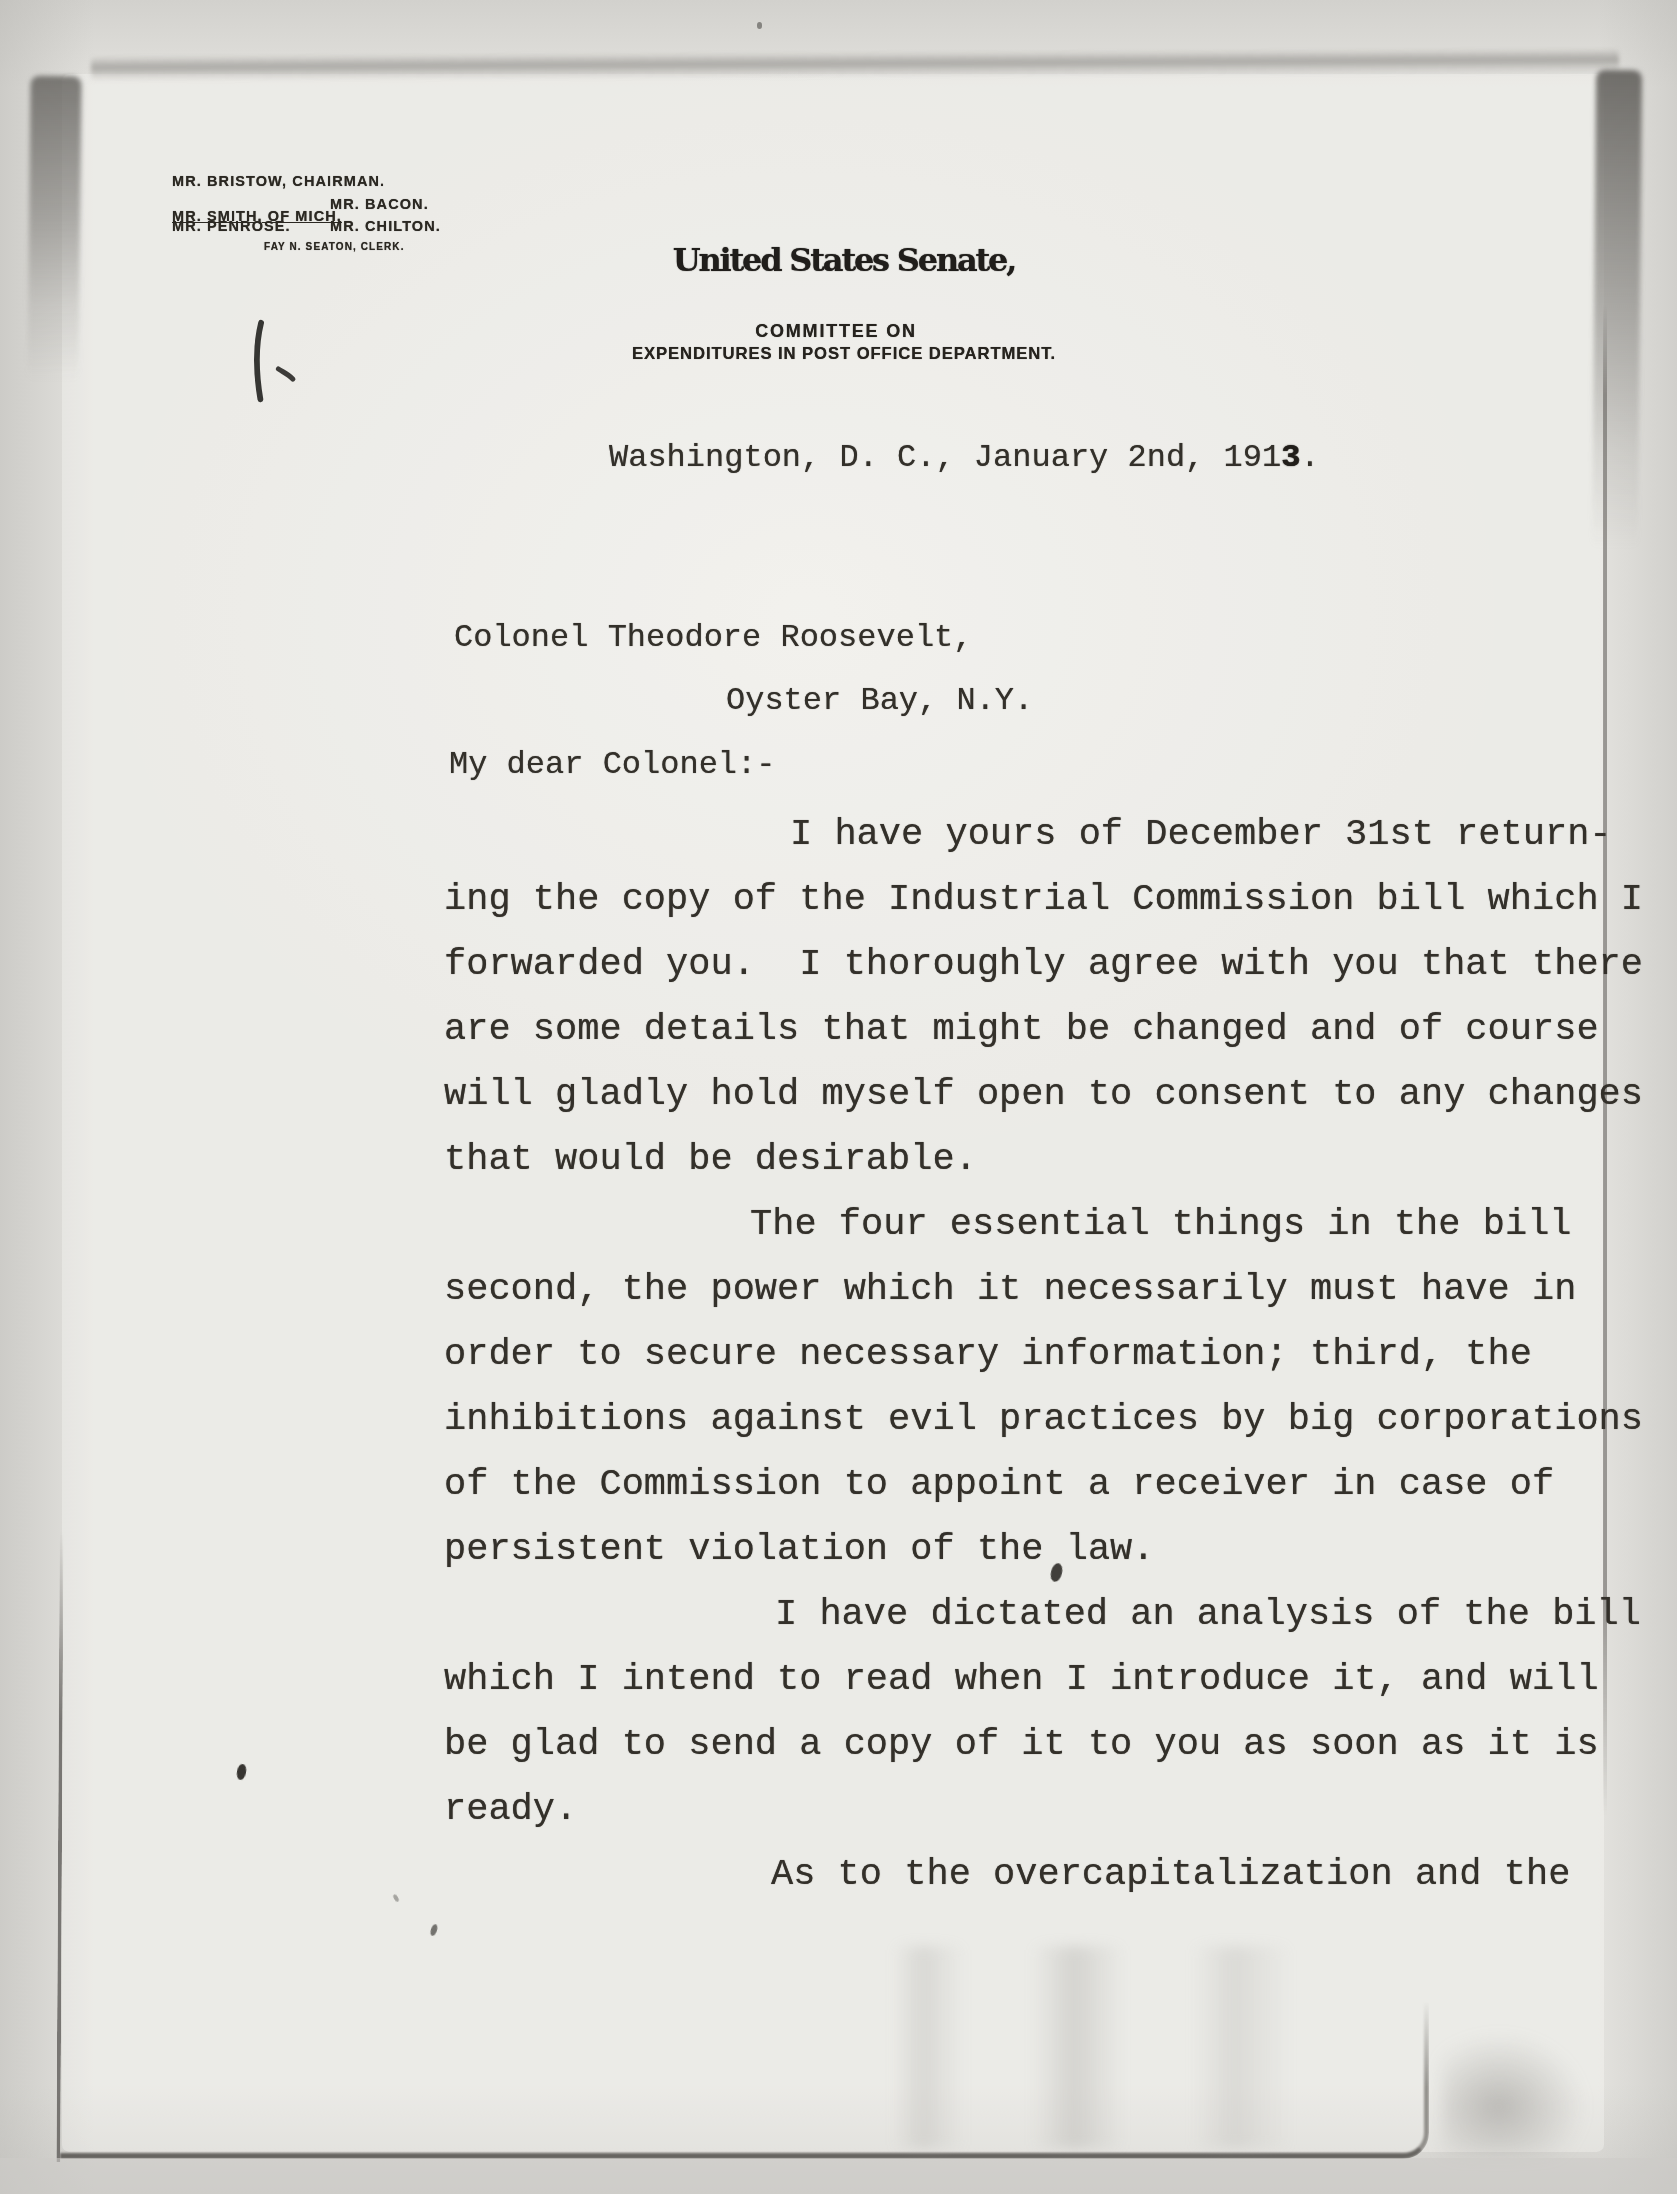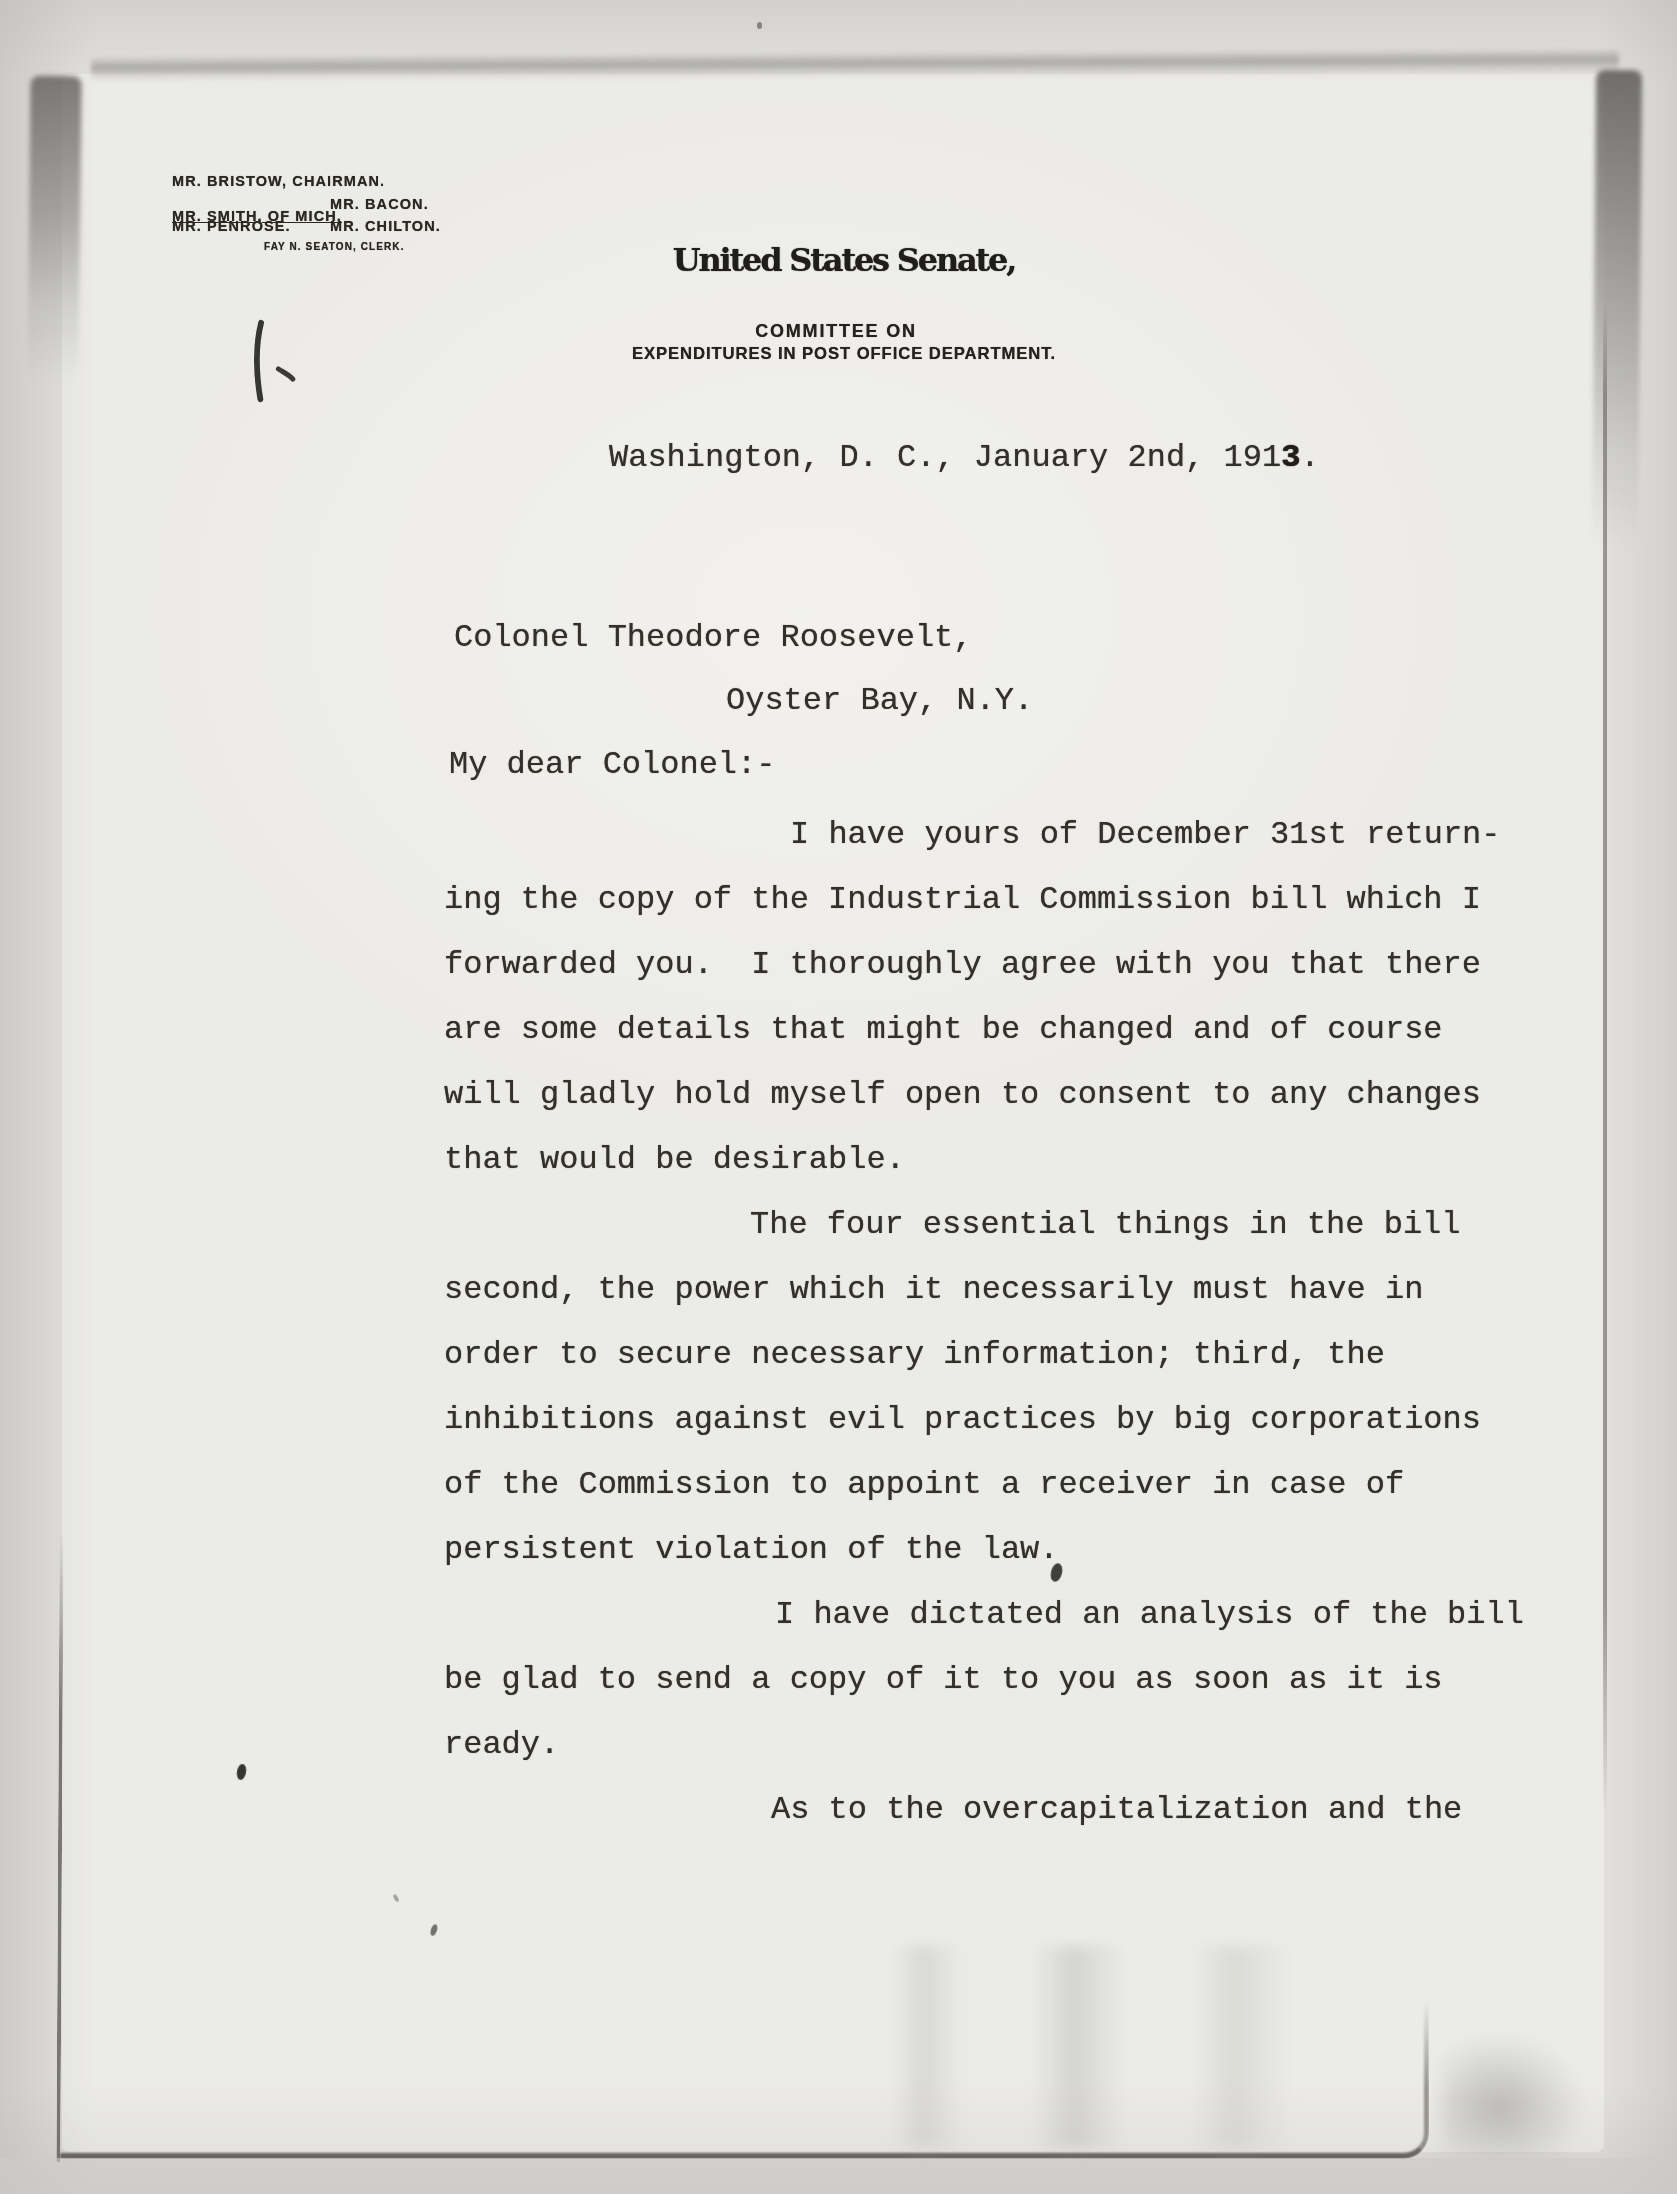--- a/index.html
+++ b/index.html
@@ -64,21 +64,21 @@
     text-shadow:0 0 1.1px rgba(32,30,27,.85);transform:translateX(-50%);white-space:pre;}
   .lh-committee{position:absolute;font-family:"Liberation Sans",sans-serif;font-weight:700;
     line-height:1;color:#26231e;text-shadow:0 0 0.7px rgba(38,35,30,.85);
     transform:translateX(-50%);white-space:pre;filter:blur(0.2px);}
   
   .tw{position:absolute;font-family:"Liberation Mono","DejaVu Sans Mono",monospace;
     font-size:32px;line-height:1;color:#33302a;white-space:pre;
     text-shadow:0 0 0.9px rgba(48,44,38,.75);filter:blur(0.2px);}
   .tw-body{position:absolute;left:444px;top:802px;width:1089px;
     font-family:"Liberation Mono","DejaVu Sans Mono",monospace;
-    font-size:32px;line-height:65px;color:#33302a;
+    font-size:37px;line-height:65px;color:#33302a;
     text-shadow:0 0 0.9px rgba(48,44,38,.75);filter:blur(0.2px);}
   .tw-line{white-space:pre;}
   .heavy{font-weight:700;color:#211e1a;text-shadow:0 0 1.5px rgba(33,30,26,.9), 0.7px 0 0 rgba(33,30,26,.8);}
   .pencil{position:absolute;left:251px;top:318px;}
 </style>
 </head>
 <body>
 
 <div class="scan">
   <div class="sheet-bright"></div>
@@ -128,18 +128,19 @@
     <div class="tw-line">are some details that might be changed and of course</div>
     <div class="tw-line">will gladly hold myself open to consent to any changes</div>
     <div class="tw-line">that would be desirable.</div>
     <div class="tw-line" style="text-indent:306px;">The four essential things in the bill</div>
     <div class="tw-line">second, the power which it necessarily must have in</div>
     <div class="tw-line">order to secure necessary information; third, the</div>
     <div class="tw-line">inhibitions against evil practices by big corporations</div>
     <div class="tw-line">of the Commission to appoint a receiver in case of</div>
     <div class="tw-line">persistent violation of the law.</div>
     <div class="tw-line" style="text-indent:331px;">I have dictated an analysis of the bill</div>
+    <div class="tw-line">which I intend to read when I introduce it, and will</div>
     <div class="tw-line">be glad to send a copy of it to you as soon as it is</div>
     <div class="tw-line">ready.</div>
     <div class="tw-line" style="text-indent:327px;">As to the overcapitalization and the</div>
   </div>
 </div>
 
 
 </body></html>

